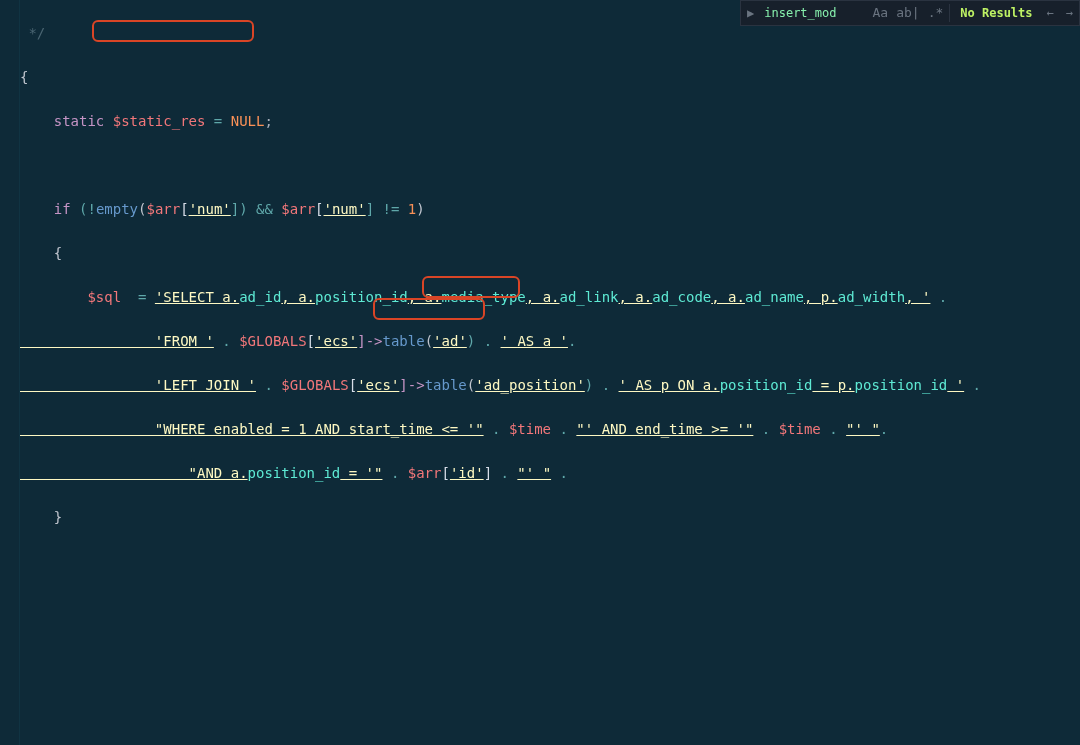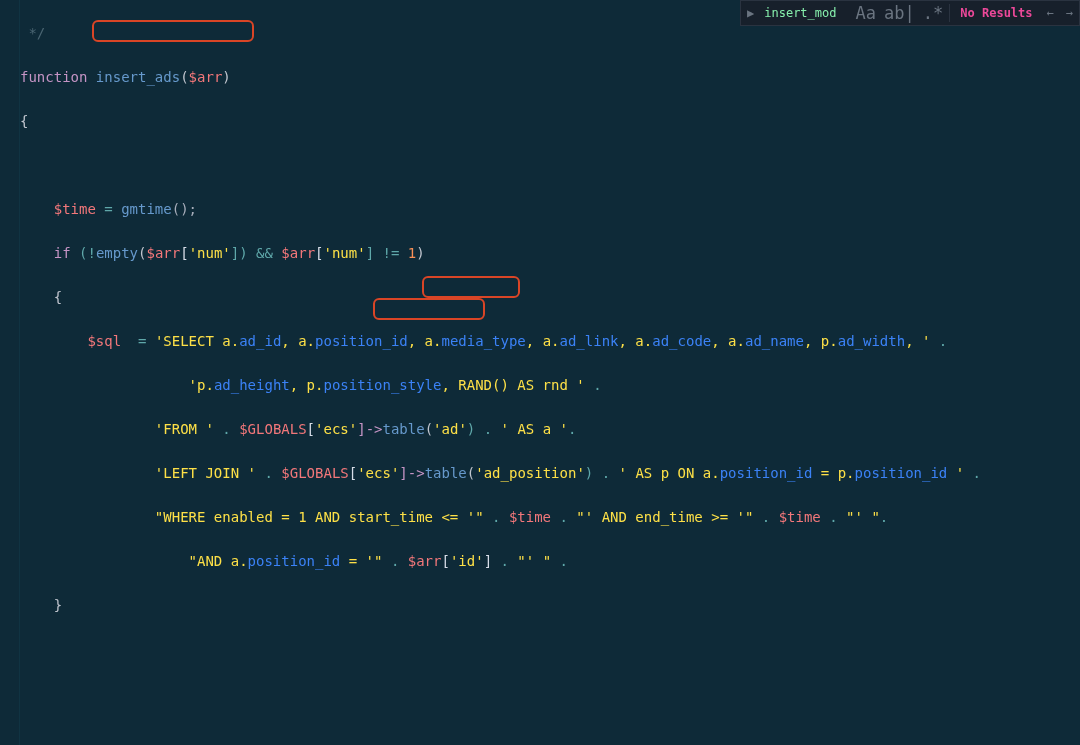--- a/index.html
+++ b/index.html
@@ -27,23 +27,23 @@
     font-size: 12px;
     color: #8a96a3;
     z-index: 10;
   }
   .search-bar .arrow { padding: 0 6px; color: #6a7480;}
   .search-bar .input {
     flex: 1;
     color: #86efac;
     padding: 12px 4px;
   }
-  .search-bar .opt { padding: 0 4px; font-size: 17px; cursor: pointer; color:#6a7480;}
+  .search-bar .opt { padding: 0 4px; font-size: 13px; cursor: pointer; color:#6a7480;}
   .search-bar .sep { border-left: 1px solid #2a3340; height: 18px; margin: 0 2px;}
-  .search-bar .noresults { font-weight: bold; color: #ec4899; padding: 0 8px;}
+  .search-bar .noresults { font-weight: bold; color: #bef264; padding: 0 8px;}
   .search-bar .navarr { padding: 0 6px; color:#6a7480;}
 
   .gutter {
     position: absolute;
     left: 0; top: 0; bottom: 0;
     width: 20px;
     background: #0e2a38;
     border-right: 1px solid #103342;
   }
   .code-area {
@@ -59,22 +59,22 @@
     height: 22px;
     padding-left: 0;
     position: relative;
   }
   
   .c-comment { color: #4a6572; }
   .c-keyword { color: #c594c5; }
   .c-storage { color: #c594c5; }
   .c-func    { color: #6699cc; }
   .c-var     { color: #f2777a; }
-  .c-prop    { color: #3b82f6; }
-  .c-string  { color: #fde047; }
+  .c-prop    { color: #5eead4; }
+  .c-string  { color: #fef9c3; text-decoration: underline; }
   .c-num     { color: #f99157; }
   .c-const   { color: #f99157; }
   .c-op      { color: #5fa8aa; }
   .c-arrow   { color: #c594c5; }
   .c-brace   { color: #c0c5ce; }
   .c-white   { color: #d8dee9; }
   .c-paren   { color: #c0c5ce; }
   .c-punc    { color: #a7adba; }
 
   .hl-box {
@@ -97,28 +97,26 @@
   <span class="opt">ab|</span>
   <span class="opt">.*</span>
   <span class="sep"></span>
   <span class="noresults">No Results</span>
   <span class="navarr">←</span>
   <span class="navarr">→</span>
 </div>
 
 <div class="code-area">
 <div class="line"><span class="c-comment"> */</span></div>
-<div class="line"><span class="c-storage">function</span><span class="c-func"> insert_ads</span><span class="c-paren">(</span><span class="c-var">$arr</span><span class="c-paren">)</span></div>
 <div class="line"><span class="c-brace">{</span></div>
+<div class="line"><span class="c-storage">    static </span><span class="c-var">$static_res</span><span class="c-op"> = </span><span class="c-const">NULL</span><span class="c-punc">;</span></div>
 <div class="line"></div>
-<div class="line"><span class="c-var">    $time</span><span class="c-op"> = </span><span class="c-func">gmtime</span><span class="c-punc">();</span></div>
 <div class="line"><span class="c-keyword">    if </span><span class="c-op">(!</span><span class="c-func">empty</span><span class="c-paren">(</span><span class="c-var">$arr</span><span class="c-white">[</span><span class="c-string">'num'</span><span class="c-op">]) &amp;&amp; </span><span class="c-var">$arr</span><span class="c-white">[</span><span class="c-string">'num'</span><span class="c-op">] != </span><span class="c-num">1</span><span class="c-paren">)</span></div>
 <div class="line"><span class="c-brace">    {</span></div>
 <div class="line"><span class="c-var">        $sql</span><span class="c-op">  = </span><span class="c-string">'SELECT a.</span><span class="c-prop">ad_id</span><span class="c-string">, a.</span><span class="c-prop">position_id</span><span class="c-string">, a.</span><span class="c-prop">media_type</span><span class="c-string">, a.</span><span class="c-prop">ad_link</span><span class="c-string">, a.</span><span class="c-prop">ad_code</span><span class="c-string">, a.</span><span class="c-prop">ad_name</span><span class="c-string">, p.</span><span class="c-prop">ad_width</span><span class="c-string">, '</span><span class="c-op"> .</span></div>
-<div class="line"><span class="c-string">                    'p.</span><span class="c-prop">ad_height</span><span class="c-string">, p.</span><span class="c-prop">position_style</span><span class="c-string">, RAND() AS rnd '</span><span class="c-op"> .</span></div>
 <div class="line"><span class="c-string">                'FROM '</span><span class="c-op"> . </span><span class="c-var">$GLOBALS</span><span class="c-white">[</span><span class="c-string">'ecs'</span><span class="c-arrow">]-&gt;</span><span class="c-func">table</span><span class="c-paren">(</span><span class="c-string">'ad'</span><span class="c-op">) . </span><span class="c-string">' AS a '</span><span class="c-op">.</span></div>
 <div class="line"><span class="c-string">                'LEFT JOIN '</span><span class="c-op"> . </span><span class="c-var">$GLOBALS</span><span class="c-white">[</span><span class="c-string">'ecs'</span><span class="c-arrow">]-&gt;</span><span class="c-func">table</span><span class="c-paren">(</span><span class="c-string">'ad_position'</span><span class="c-op">) . </span><span class="c-string">' AS p ON a.</span><span class="c-prop">position_id</span><span class="c-string"> = p.</span><span class="c-prop">position_id</span><span class="c-string"> '</span><span class="c-op"> .</span></div>
 <div class="line"><span class="c-string">                "WHERE enabled = 1 AND start_time &lt;= '"</span><span class="c-op"> . </span><span class="c-var">$time</span><span class="c-op"> . </span><span class="c-string">"' AND end_time &gt;= '"</span><span class="c-op"> . </span><span class="c-var">$time</span><span class="c-op"> . </span><span class="c-string">"' "</span><span class="c-op">.</span></div>
 <div class="line"><span class="c-string">                    "AND a.</span><span class="c-prop">position_id</span><span class="c-string"> = '"</span><span class="c-op"> . </span><span class="c-var">$arr</span><span class="c-white">[</span><span class="c-string">'id'</span><span class="c-white">]</span><span class="c-op"> . </span><span class="c-string">"' "</span><span class="c-op"> .</span></div>
 <div class="line"><span class="c-brace">    }</span></div>
 
 
 
 
 

